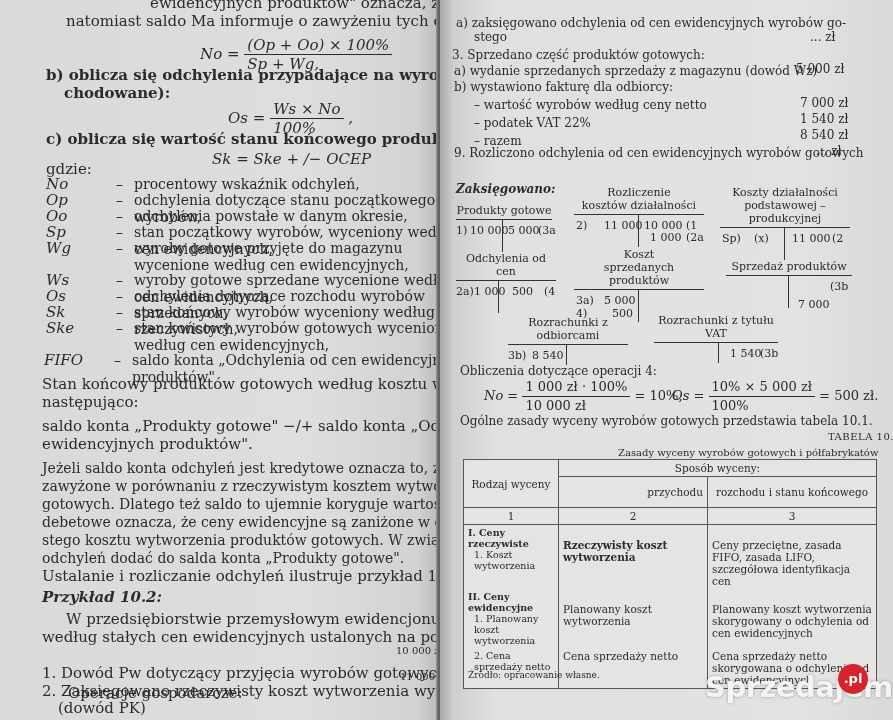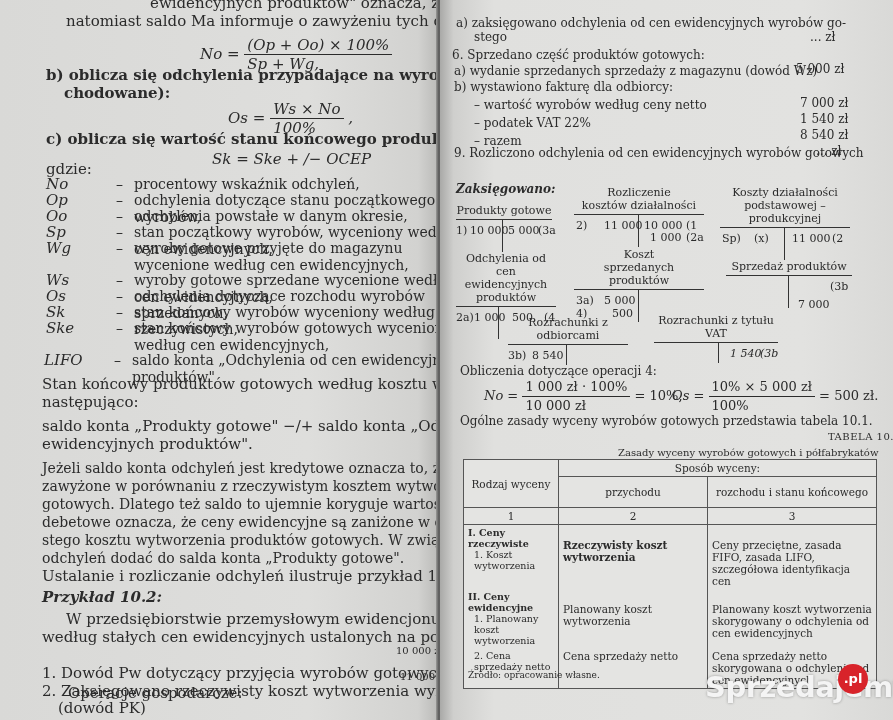--- a/index.html
+++ b/index.html
@@ -126,21 +126,21 @@
         <span class="sym">Sk</span>
         <span class="dash">–</span>
         <span class="desc">stan końcowy wyrobów wyceniony według cen rzeczywistych,</span>
       </div>
     <div class="legend-row" style="left:46px;top:320px;width:400px;">
         <span class="sym">Ske</span>
         <span class="dash">–</span>
         <span class="desc">stan końcowy wyrobów gotowych wyceniony według cen ewidencyjnych,</span>
       </div>
     <div class="legend-row" style="left:44px;top:352px;width:400px;">
-        <span class="sym">LIFO</span>
+        <span class="sym">FIFO</span>
         <span class="dash">–</span>
         <span class="desc">saldo konta „Odchylenia od cen ewidencyjnych produktów"</span>
       </div>
   </div>
 
   <div class="t" style="left:42px;top:375px;">Stan końcowy produktów gotowych według kosztu wytworzenia ustala się</div>
   <div class="t" style="left:42px;top:393px;">następująco:</div>
   <div class="t" style="left:42px;top:417px;">saldo konta „Produkty gotowe" −/+ saldo konta „Odchylenia od cen</div>
   <div class="t" style="left:42px;top:435px;">ewidencyjnych produktów".</div>
 
@@ -164,21 +164,21 @@
   <div class="t" style="left:58px;top:699px;">(dowód PK)</div>
 </div>
 
 <div class="spine"></div>
 
 <div class="page page-right">
   <div class="t s" style="left:16px;top:14px;">a) zaksięgowano odchylenia od cen ewidencyjnych wyrobów go-</div>
   <div class="t s" style="left:34px;top:28px;">stego</div>
   <div class="t s" style="left:370px;top:28px;">... zł</div>
 
-  <div class="t s" style="left:12px;top:46px;">6. Sprzedano część produktów gotowych:</div>
+  <div class="t s" style="left:12px;top:46px;">3. Sprzedano część produktów gotowych:</div>
   <div class="t s" style="left:14px;top:62px;">a) wydanie sprzedanych sprzedaży z magazynu (dowód Wz)</div>
   <div class="t s" style="left:356px;top:60px;">5 000 zł</div>
   <div class="t s" style="left:14px;top:78px;">b) wystawiono fakturę dla odbiorcy:</div>
 
   <div class="t s" style="left:34px;top:96px;">– wartość wyrobów według ceny netto</div>
   <div class="t s" style="left:360px;top:94px;">7 000 zł</div>
   <div class="t s" style="left:34px;top:114px;">– podatek VAT 22%</div>
   <div class="t s" style="left:360px;top:110px;">1 540 zł</div>
   <div class="t s" style="left:34px;top:132px;">– razem</div>
   <div class="t s" style="left:360px;top:126px;">8 540 zł</div>
@@ -220,21 +220,20 @@
         <div class="vbar" style="left:64px;"></div>
       <span class="cell" style="left:2px;top:4px;">Sp)</span>
       <span class="cell" style="left:34px;top:4px;">(x)</span>
       <span class="cell" style="left:72px;top:4px;">11 000</span>
       <span class="cell" style="left:112px;top:4px;">(2</span>
     </div>
   </div>
 
   <div class="tacc" style="left:16px;top:252px;width:100px;">
     <div class="title">Odchylenia od cen</div>
-    <div class="title">ewidencyjnych produktów</div>
     <div class="bar">
         <div class="vbar" style="left:42px;"></div>
       <span class="cell" style="left:0;top:4px;">2a)</span>
       <span class="cell" style="left:18px;top:4px;">1 000</span>
       <span class="cell" style="left:56px;top:4px;">500</span>
       <span class="cell" style="left:88px;top:4px;">(4</span>
     </div>
   </div>
 
   <div class="tacc" style="left:134px;top:248px;width:130px;">
@@ -262,21 +261,21 @@
     <div class="title">Rozrachunki z odbiorcami</div>
     <div class="bar" style="height:22px;">
         <div class="vbar" style="left:58px;height:20px;"></div>
       <span class="cell" style="left:0;top:4px;">3b)</span>
       <span class="cell" style="left:24px;top:4px;">8 540</span>
     </div>
   </div>
 
   <div class="tacc" style="left:214px;top:314px;width:124px;">
     <div class="title">Rozrachunki z tytułu VAT</div>
-    <div class="bar" style="height:22px;font-style:italic;">
+    <div class="bar" style="height:22px;">
         <div class="vbar" style="left:64px;height:20px;"></div>
       <span class="cell" style="left:76px;top:4px;">1 540</span>
       <span class="cell" style="left:106px;top:4px;">(3b</span>
     </div>
   </div>
 
   <div class="t s" style="left:20px;top:362px;">Obliczenia dotyczące operacji 4:</div>
 
   <div class="t i" style="left:44px;top:378px;font-size:13px;">
     <span>No =</span>
@@ -294,21 +293,21 @@
   <div class="t xs" style="left:178px;top:444px;">Zasady wyceny wyrobów gotowych i półfabrykatów</div>
 </div>
 
 <table class="tbl">
   <tbody>
       <tr>
     <td rowspan="2" class="center" style="width:86px;">Rodzaj wyceny</td>
     <td colspan="2" class="center">Sposób wyceny:</td>
   </tr>
   <tr>
-    <td class="center" style="width:140px;height:26px;">przychodu</td>
+    <td class="center" style="width:140px;height:26px;text-align:right;">przychodu</td>
     <td class="center">rozchodu i stanu końcowego</td>
   </tr>
   <tr>
     <td class="center">1</td>
     <td class="center">2</td>
     <td class="center">3</td>
   </tr>
   <tr>
     <td style="border-bottom:none;font-size:9.5px;">
       <div class="b">I. Ceny rzeczywiste</div>

